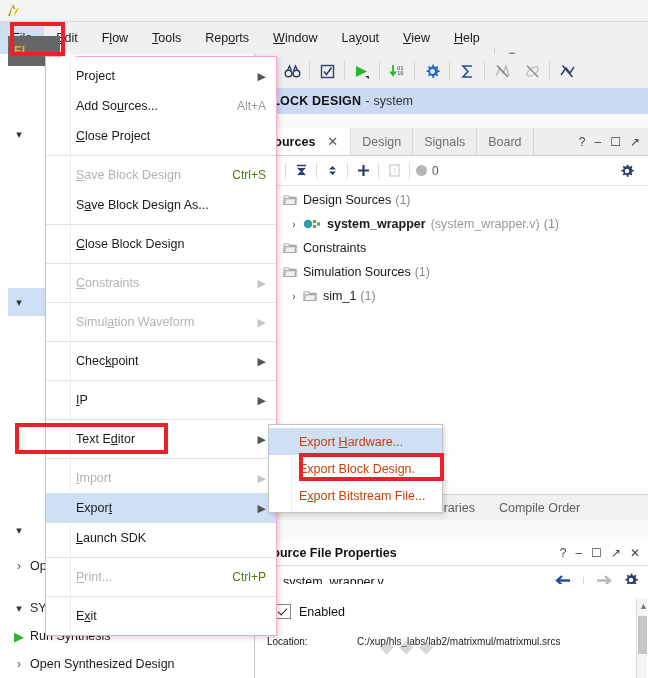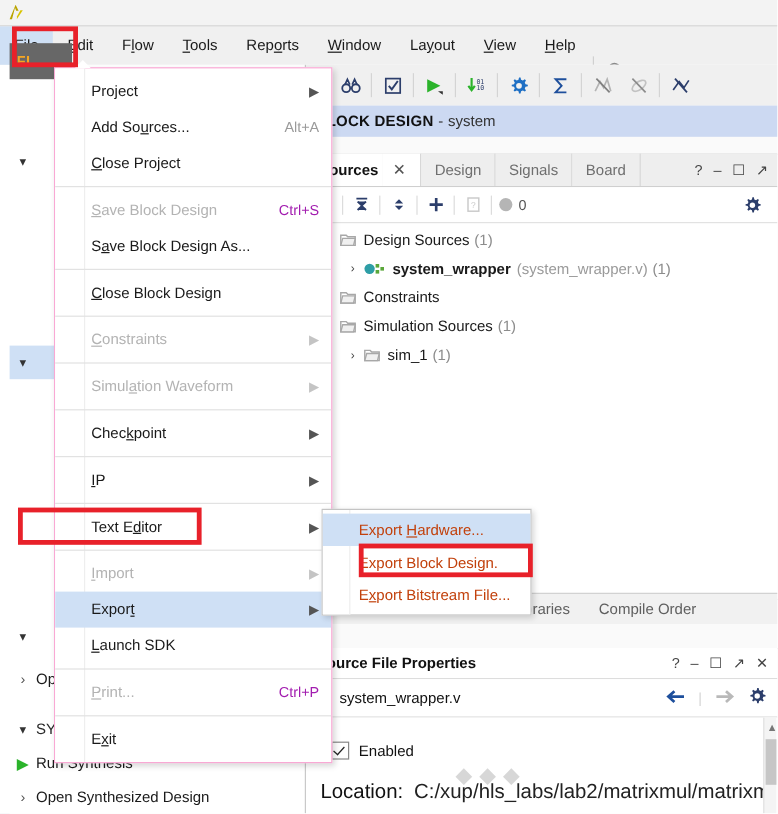--- a/index.html
+++ b/index.html
@@ -374,21 +374,21 @@
     width: 12px; height: 12px; border-radius: 50%;
     background: #2e9ea6; margin-right: 7px; flex: none;
   }
   .props-file-name { font-size: 12.5px; color: #111; }
   .props-nav {
     margin-left: auto; display: flex; align-items: center; gap: 10px;
     padding-right: 9px;
   }
   .props-body {
     position: absolute;
-    left: 255px; top: 598px;
+    left: 255px; top: 584px;
     width: 393px; height: 80px;
     background: #ffffff;
     box-sizing: border-box;
   }
   .prop-enabled {
     position: absolute; left: 21px; top: 20px;
     display: flex; align-items: center; font-size: 12.5px; color: #111;
   }
   .chk {
     width: 13px; height: 13px;
@@ -399,22 +399,23 @@
   }
   .chk:after {
     content: "";
     position: absolute; left: 3px; top: 1px;
     width: 4px; height: 8px;
     border: solid #222; border-width: 0 1.6px 1.6px 0;
     transform: rotate(42deg);
   }
   .prop-location {
     position: absolute; left: 12px; top: 52px;
-    display: flex; align-items: baseline; font-size: 17px; color: #111;
+    display: flex; align-items: baseline; font-size: 10px; color: #111;
     width: 370px;
+    gap: 12px;
   }
   .prop-loc-label { width: 78px; flex: none; }
   .prop-loc-value { color: #222; white-space: nowrap; overflow: hidden; }
   .props-scroll {
     position: absolute; right: 1px; top: 598px;
     width: 11px; height: 80px;
     background: #f4f4f4;
     border-left: 1px solid #e0e0e0;
     box-sizing: border-box;
   }
@@ -469,21 +470,21 @@
     z-index: 2;
   }
   .dd-item.disabled { color: #b3b3b3; }
   .dd-item.hl { background: #cfe0f5; }
   .dd-shortcut {
     margin-left: auto;
     color: #9a9a9a;
     font-size: 12px;
     padding-left: 16px;
   }
-  .dd-item.disabled .dd-shortcut { color: #a21caf; }
+  .dd-item.disabled .dd-shortcut { color: #4d7c0f; }
   .dd-arrow {
     margin-left: auto;
     color: #555;
     font-size: 11px;
     padding-left: 16px;
   }
   .dd-item.disabled .dd-arrow { color: #c4c4c4; }
   .dd-sep {
     height: 1px;
     background: #e2e2e2;

